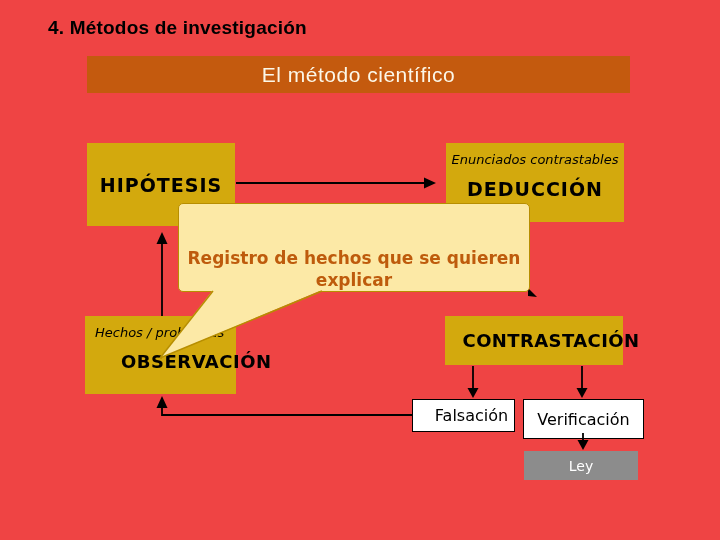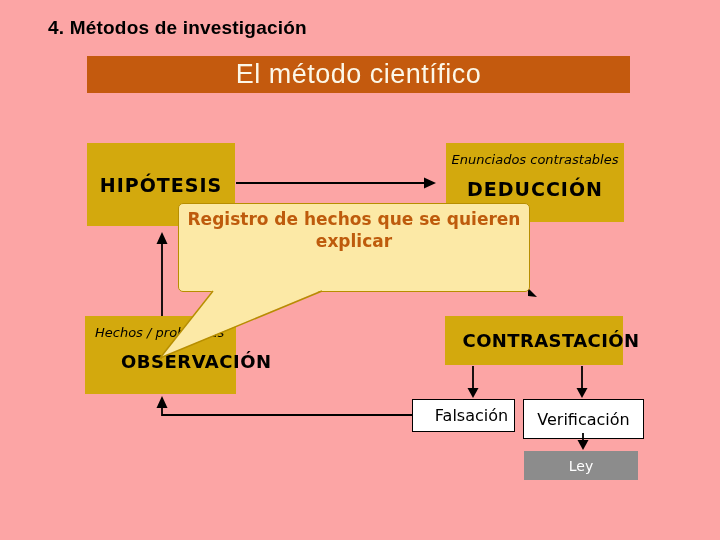--- a/index.html
+++ b/index.html
@@ -8,33 +8,33 @@
     --banner-text:#FCF7E8;
     --callout-fill:#FCE9A6;
     --callout-border:#B78E00;
     --callout-text:#BE5B0C;
     --ley-fill:#8C8C8C;
     --ley-text:#FFFFFF;
     --ink:#000000;
   }
   html,body{margin:0;padding:0;background:#fff;}
   .stage{
-    position:relative;width:720px;height:540px;background:#fca5a5;overflow:hidden;
+    position:relative;width:720px;height:540px;background:#ef4444;overflow:hidden;
     font-family:"DejaVu Sans", sans-serif;color:var(--ink);
   }
   .slide-title{
     position:absolute;left:48px;top:17px;
     font-family:"Liberation Sans", sans-serif;
     font-weight:bold;font-size:19px;letter-spacing:0.2px;color:var(--ink);
   }
   .banner{
     position:absolute;left:87px;top:56px;width:543px;height:37px;
     background:var(--banner-fill);color:var(--banner-text);
     display:flex;align-items:center;justify-content:center;
-    font-family:"Liberation Sans", sans-serif;font-size:27px;letter-spacing:0.5px;
+    font-family:"Liberation Sans", sans-serif;font-size:21px;letter-spacing:0.5px;
   }
   .box{position:absolute;background:var(--box-fill);box-sizing:border-box;}
   .box-hipotesis{left:87px;top:143px;width:148px;height:83px;display:flex;align-items:center;justify-content:center;}
   .box-deduccion{left:446px;top:143px;width:178px;height:79px;display:flex;flex-direction:column;align-items:center;}
   .box-observacion{left:85px;top:316px;width:151px;height:78px;}
   .box-contrastacion{left:445px;top:316px;width:178px;height:49px;display:flex;align-items:center;justify-content:center;}
   .main-label{font-weight:bold;font-size:19px;letter-spacing:1px;color:var(--ink);white-space:nowrap;}
   .main-label.small{font-size:18px;letter-spacing:0.4px;padding-left:34px;}
   .note{font-style:italic;font-size:13px;color:var(--ink);white-space:nowrap;}
   .box-deduccion .note{margin-top:9px;}
@@ -49,21 +49,21 @@
   .wbox-verificacion{left:523px;top:399px;width:121px;height:40px;}
   .gbox-ley{
     position:absolute;left:524px;top:451px;width:114px;height:29px;background:var(--ley-fill);
     display:flex;align-items:center;justify-content:center;font-size:14px;color:var(--ley-text);
   }
   .layer{position:absolute;left:0;top:0;width:720px;height:540px;pointer-events:none;}
   .arrows{z-index:2;}
   .callout{
     position:absolute;left:178px;top:203px;width:352px;height:89px;z-index:3;box-sizing:border-box;
     background:var(--callout-fill);border:1.5px solid var(--callout-border);border-radius:5px;
-    display:flex;align-items:flex-start;justify-content:center;text-align:center;
+    display:flex;align-items:flex-end;justify-content:center;text-align:center;
     padding:4px 8px 0 8px;
     font-weight:bold;font-size:17px;line-height:1.3;color:var(--callout-text);
   }
   .tail-layer{z-index:4;}
   .arrow-line{stroke:var(--ink);stroke-width:1.8;fill:none;}
   .arrow-head{fill:var(--ink);stroke:none;}
 </style>
 </head>
 <body>
 

